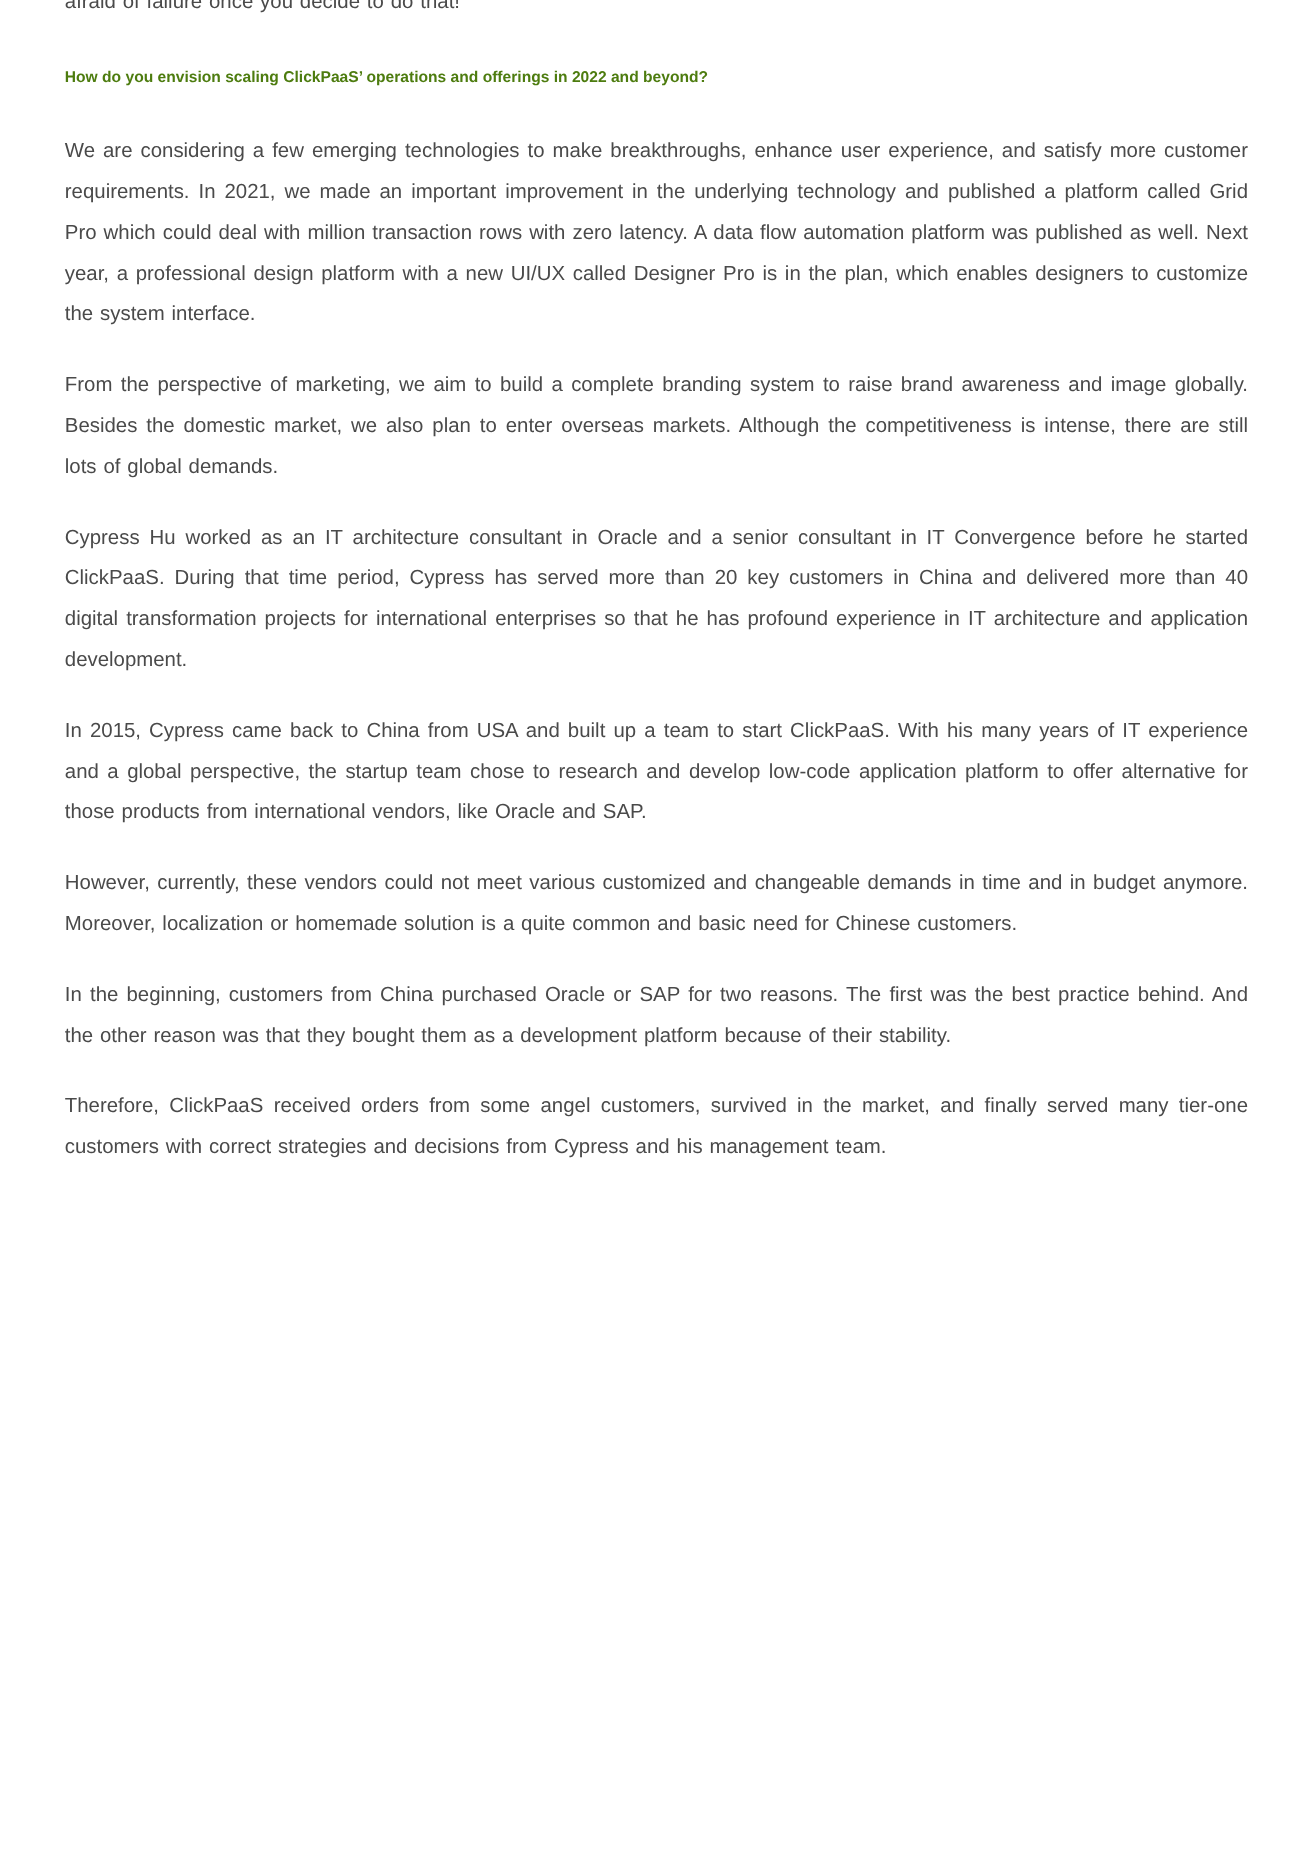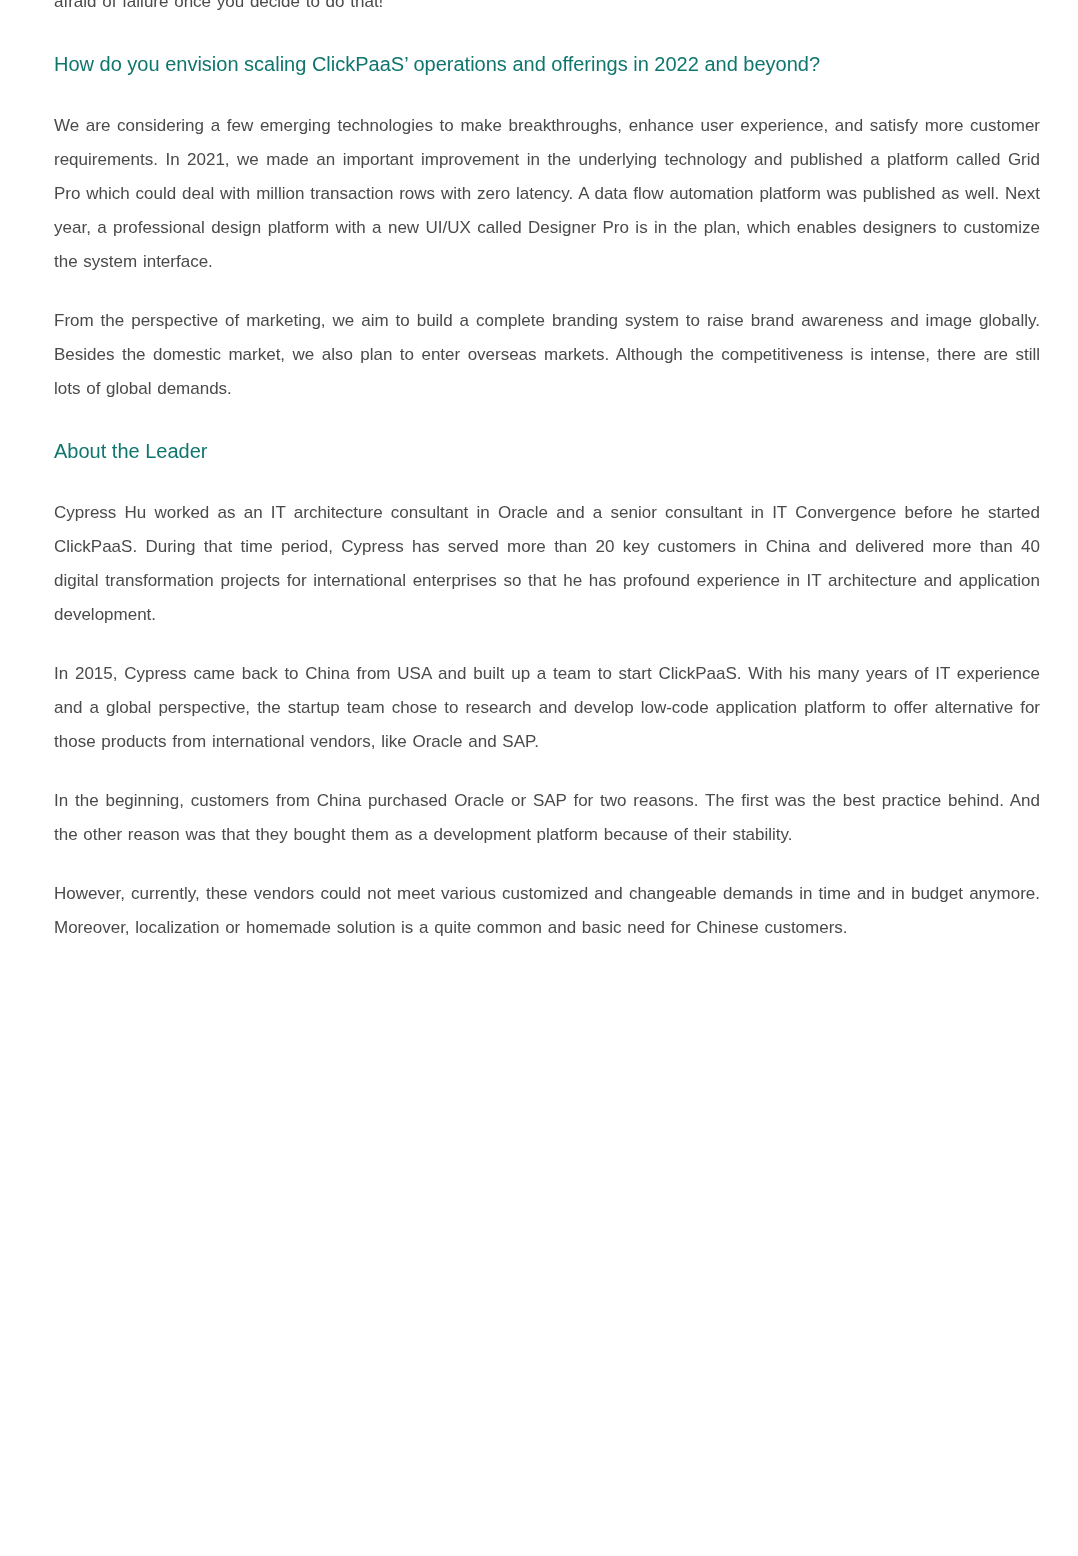--- a/index.html
+++ b/index.html
@@ -20,24 +20,24 @@
   }
   .para {
     font-size: 17px;
     line-height: 34px;
     text-align: justify;
     color: #4a4a4a;
     margin: 25px 0;
     word-spacing: 1px;
   }
   .heading {
-    font-size: 20px;
+    font-size: 13px;
     line-height: 34px;
-    font-weight: normal;
-    color: #0f766e;
+    font-weight: bold;
+    color: #4d7c0f;
     margin: 28px 0;
     text-align: left;
   }
   .partial-line {
     margin-top: -15px;
     margin-bottom: 25px;
     text-align: left;
   }
 </style>
 </head>
@@ -48,25 +48,25 @@
   <p class="para partial-line">afraid of failure once you decide to do that!</p>
 
   <h2 class="heading">How do you envision scaling ClickPaaS’ operations and offerings in 2022 and beyond?</h2>
 
 
 
   <p class="para">We are considering a few emerging technologies to make breakthroughs, enhance user experience, and satisfy more customer requirements. In 2021, we made an important improvement in the underlying technology and published a platform called Grid Pro which could deal with million transaction rows with zero latency. A data flow automation platform was published as well. Next year, a professional design platform with a new UI/UX called Designer Pro is in the plan, which enables designers to customize the system interface.</p>
 
   <p class="para">From the perspective of marketing, we aim to build a complete branding system to raise brand awareness and image globally. Besides the domestic market, we also plan to enter overseas markets. Although the competitiveness is intense, there are still lots of global demands.</p>
 
-  <h2 class="heading">About the Leader</h2>
 
   <p class="para">Cypress Hu worked as an IT architecture consultant in Oracle and a senior consultant in IT Convergence before he started ClickPaaS. During that time period, Cypress has served more than 20 key customers in China and delivered more than 40 digital transformation projects for international enterprises so that he has profound experience in IT architecture and application development.</p>
 
   <p class="para">In 2015, Cypress came back to China from USA and built up a team to start ClickPaaS. With his many years of IT experience and a global perspective, the startup team chose to research and develop low-code application platform to offer alternative for those products from international vendors, like Oracle and SAP.</p>
 
+  <p class="para">However, currently, these vendors could not meet various customized and changeable demands in time and in budget anymore. Moreover, localization or homemade solution is a quite common and basic need for Chinese customers.</p>
+
   <p class="para">In the beginning, customers from China purchased Oracle or SAP for two reasons. The first was the best practice behind. And the other reason was that they bought them as a development platform because of their stability.</p>
 
-  <p class="para">However, currently, these vendors could not meet various customized and changeable demands in time and in budget anymore. Moreover, localization or homemade solution is a quite common and basic need for Chinese customers.</p>
-
+  <p class="para">Therefore, ClickPaaS received orders from some angel customers, survived in the market, and finally served many tier-one customers with correct strategies and decisions from Cypress and his management team.</p>
 
 
 </div>
 
 </body></html>

